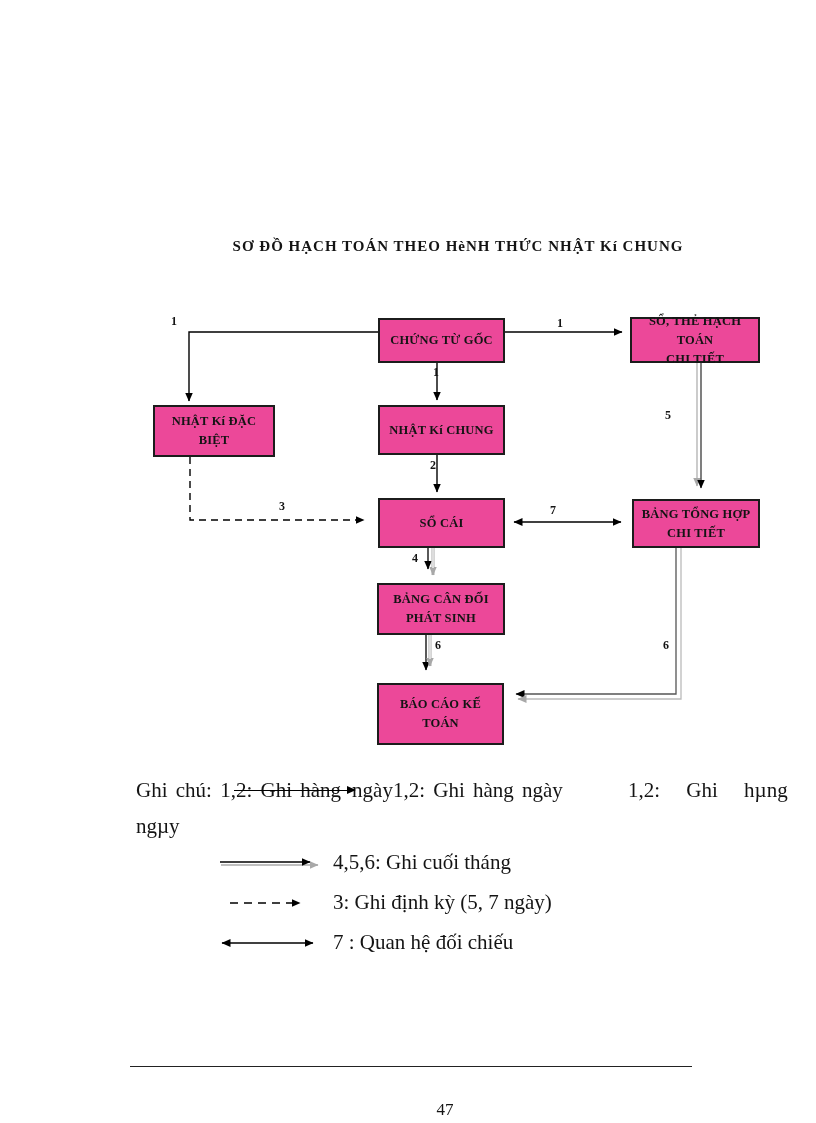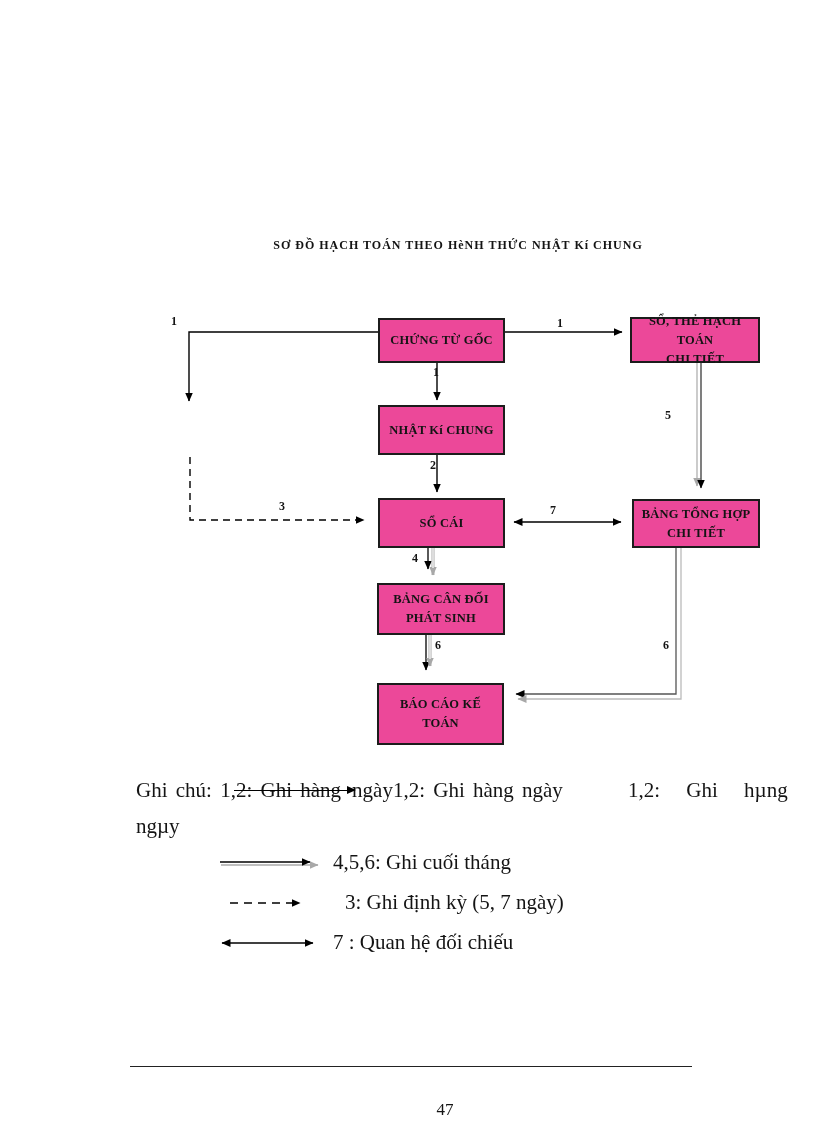--- a/index.html
+++ b/index.html
@@ -3,21 +3,21 @@
 <meta charset="utf-8">
 <style>
   html,body { margin:0; padding:0; background:#ffffff; }
   .page {
     position:relative; width:816px; height:1123px; background:#ffffff;
     font-family:"Liberation Serif","DejaVu Serif",serif; color:#141414;
     overflow:hidden;
   }
   .title {
     position:absolute; left:100px; right:0; top:238px; margin:0;
-    text-align:center; font-size:12px; font-weight:bold; letter-spacing:1px;
+    text-align:center; font-size:15px; font-weight:bold; letter-spacing:1px;
   }
   svg.connectors { position:absolute; left:0; top:0; width:816px; height:1123px; }
   .node {
     position:absolute; border:2px solid #1c1c1c; background:#ec4899;
     display:flex; flex-direction:column; justify-content:center; align-items:center;
     font-weight:bold; font-size:12.5px; text-align:center; line-height:19px;
     letter-spacing:0.2px;
   }
   .node span { display:block; }
   .edge-label {
@@ -91,20 +91,24 @@
   <div class="node" style="left:378px; top:318px; width:123px; height:41px;">
     <span>CHỨNG TỪ GỐC</span>
     <span></span>
   </div>
 
   <div class="node" style="left:630px; top:317px; width:126px; height:42px;">
     <span>SỔ, THẺ HẠCH TOÁN</span>
     <span>CHI TIẾT</span>
   </div>
 
+  <div class="node" style="left:153px; top:405px; width:118px; height:48px;">
+    <span>NHẬT Kí ĐẶC</span>
+    <span>BIỆT</span>
+  </div>
 
   <div class="node" style="left:378px; top:405px; width:123px; height:46px;">
     <span>NHẬT Kí CHUNG</span>
     <span></span>
   </div>
 
   <div class="node" style="left:378px; top:498px; width:123px; height:46px;">
     <span>SỔ CÁI</span>
     <span></span>
   </div>
@@ -135,19 +139,19 @@
   <div class="edge-label" style="left:435px; top:639px;">6</div>
   <div class="edge-label" style="left:663px; top:639px;">6</div>
 
   <div class="legend-text l1-left" style="left:136px; top:779px;">
     <span>Ghi chú: 1,</span><span class="struck">2: Ghi hàng</span><span>ngày1,2: Ghi hàng ngày</span>
   </div>
   <div class="legend-text l1-right" style="left:628px; top:779px;">1,2: Ghi hµng</div>
   <div class="legend-text" style="left:136px; top:815px;">ngµy</div>
 
   <div class="legend-text" style="left:333px; top:851px;">4,5,6: Ghi cuối tháng</div>
-  <div class="legend-text" style="left:345px; top:891px;font-family:Liberation Serif, serif;">3: Ghi định kỳ (5, 7 ngày)</div>
+  <div class="legend-text" style="left:333px; top:891px;font-family:Liberation Serif, serif;">3: Ghi định kỳ (5, 7 ngày)</div>
   <div class="legend-text" style="left:333px; top:931px;">7 : Quan hệ đối chiếu</div>
 
   <div class="footer-rule"></div>
   <div class="page-number">47</div>
 
 </div>
 
 </body></html>

